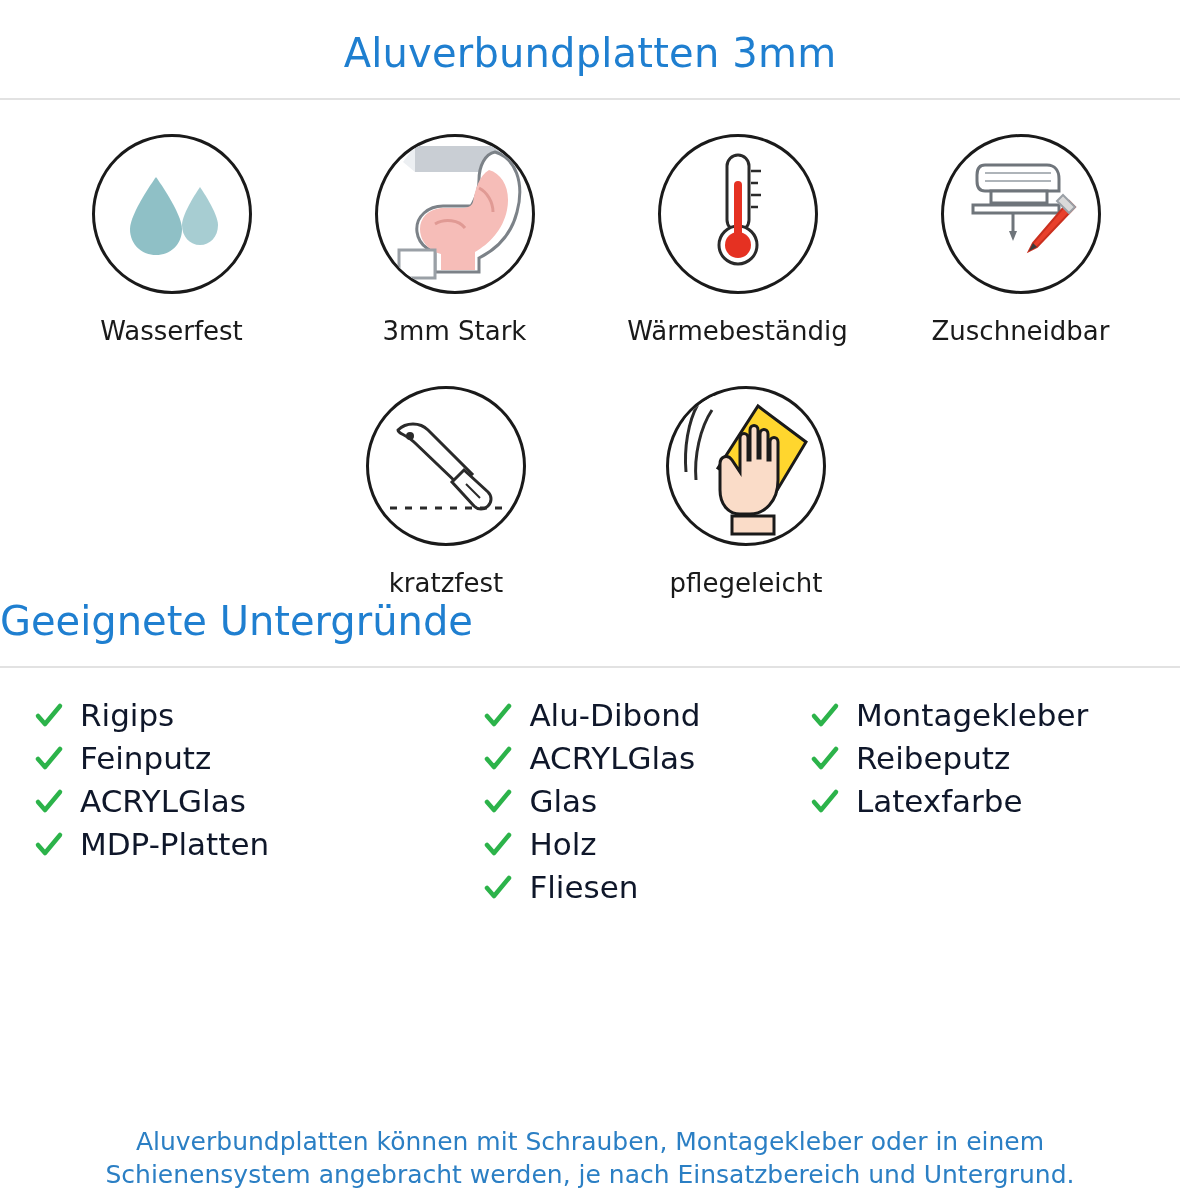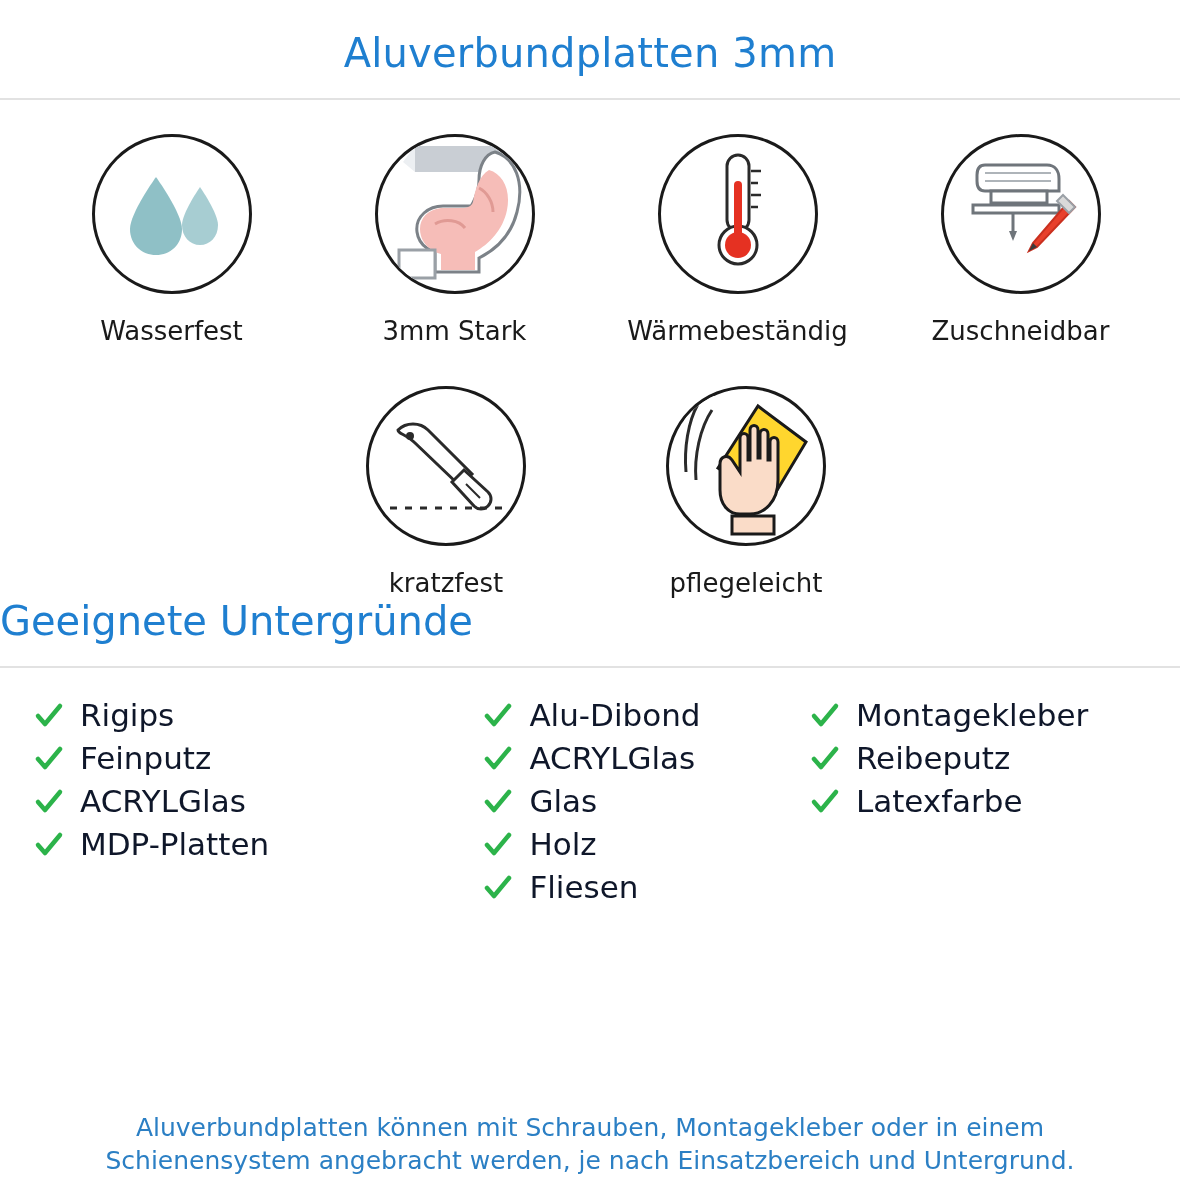--- a/index.html
+++ b/index.html
@@ -106,21 +106,21 @@
     font-size: 31px;
     color: #0f172a;
     white-space: nowrap;
     line-height: 1;
   }
 
   
   .note {
     position: absolute;
     left: 0; right: 0;
-    bottom: 22px;
+    bottom: 8px;
     padding: 0 46px;
     text-align: center;
     color: #2b7fc4;
     font-size: 25px;
     line-height: 1.35;
   }
 </style>
 </head>
 <body>
 

